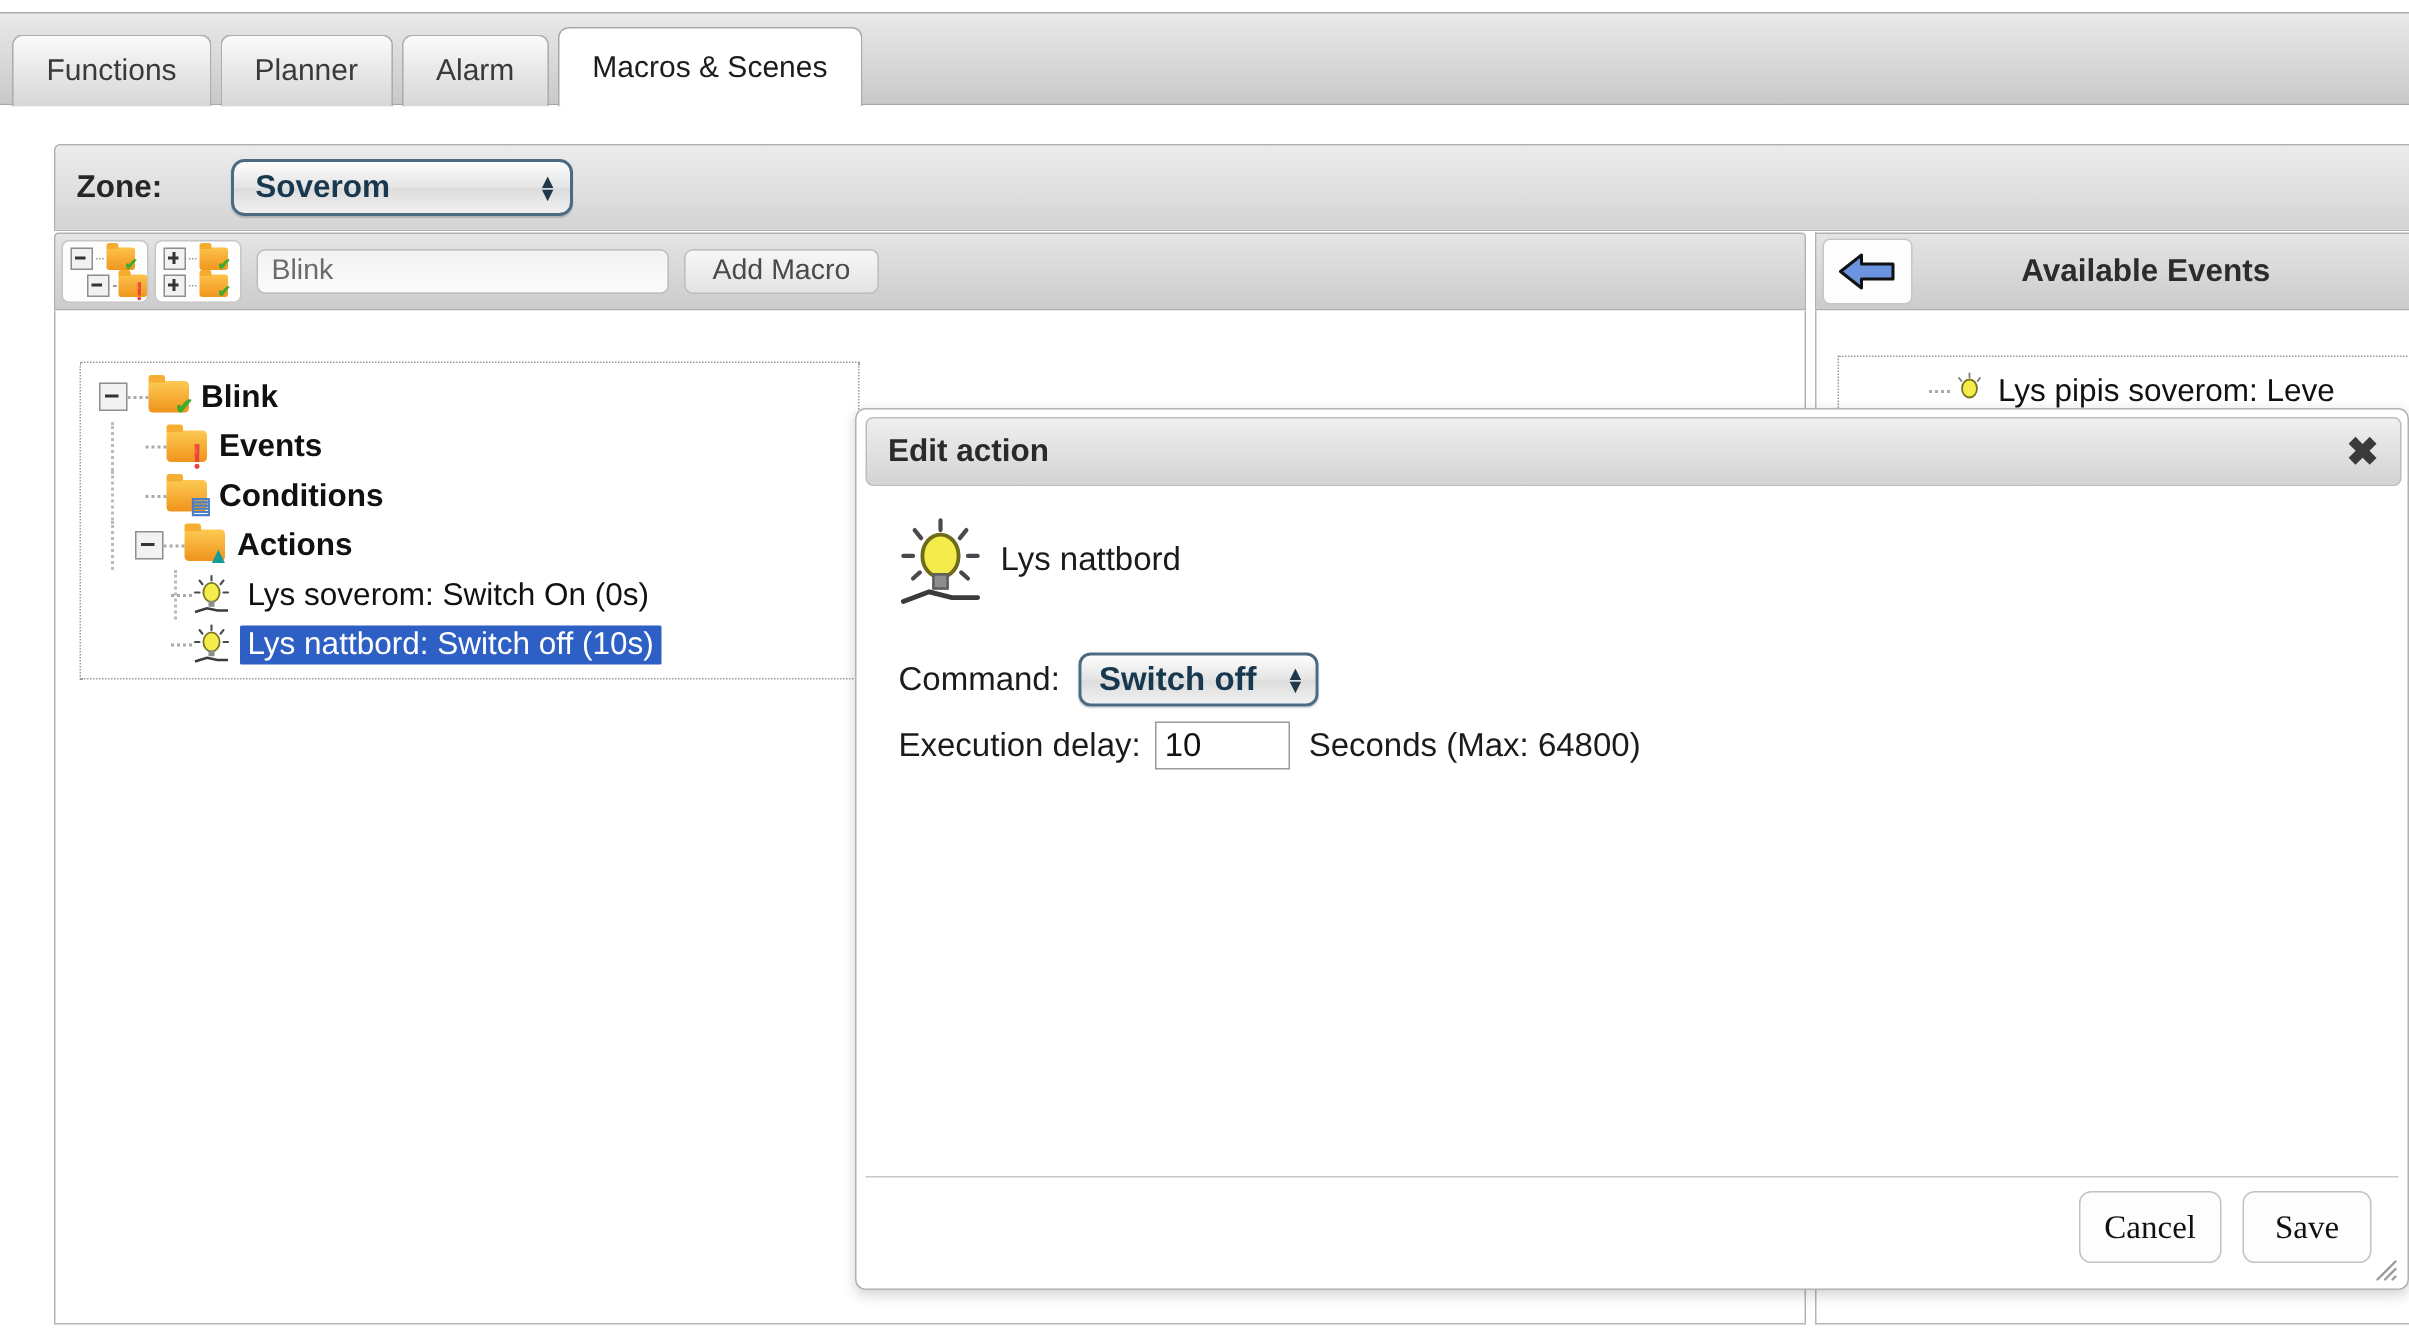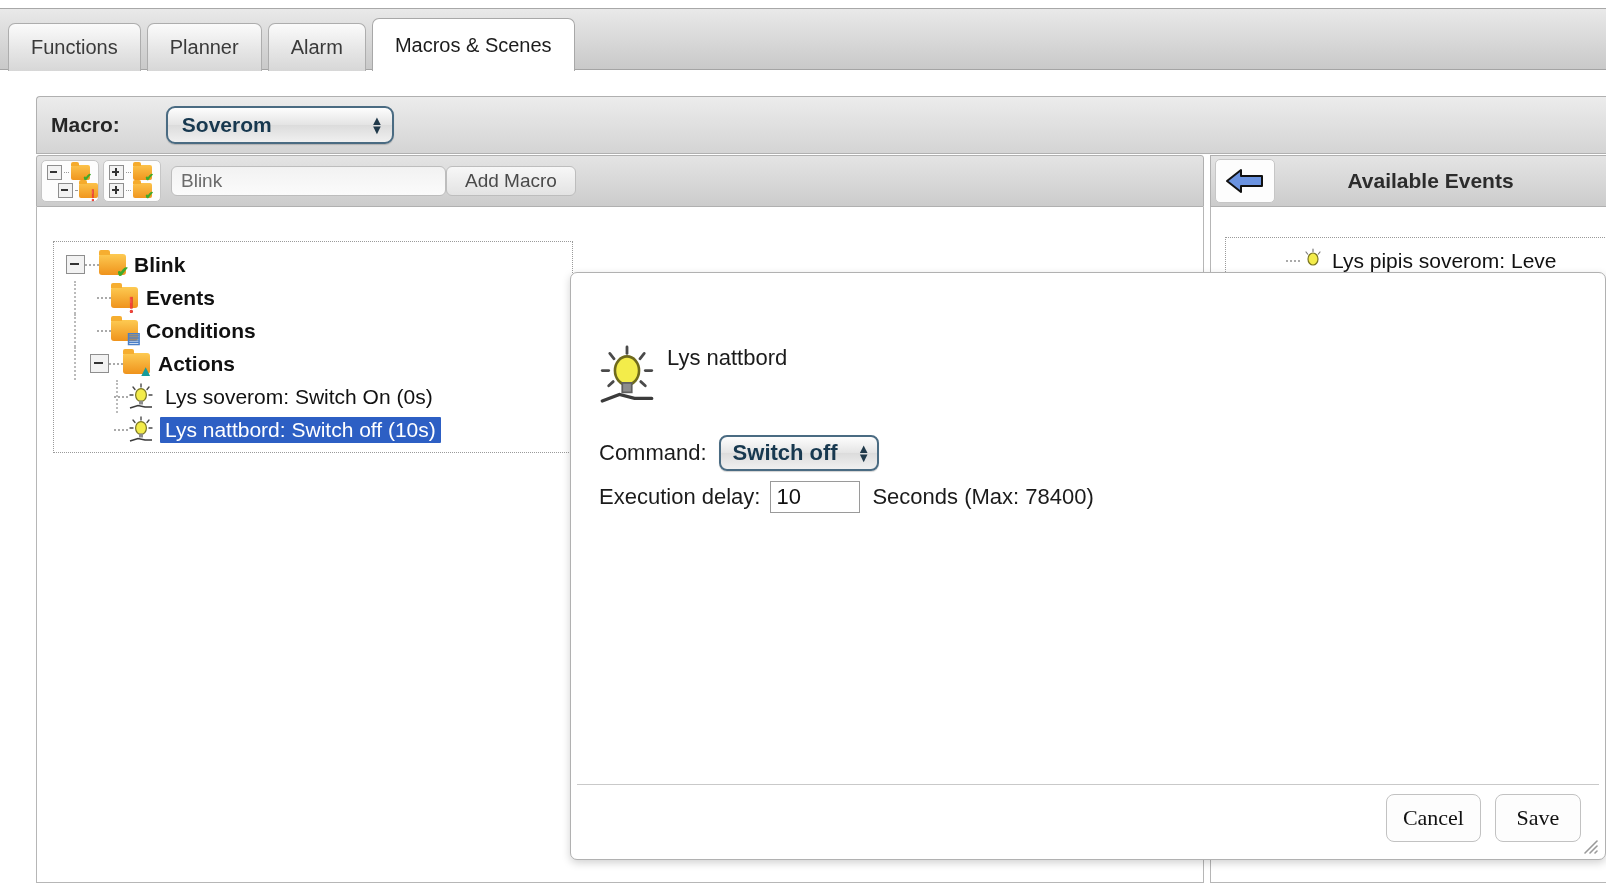--- a/index.html
+++ b/index.html
@@ -191,21 +191,21 @@
     margin-left: 6px;
     border: 1px solid #bdbdbd;
     border-radius: 6px;
     background: linear-gradient(to bottom, #f2f2f2 0%, #fbfbfb 100%);
     font-size: 19px;
     color: #6b6b6b;
     padding: 0 9px;
     font-family: "Liberation Sans", sans-serif;
   }
   #add-macro-btn {
-    margin-left: 0;
+    margin-left: 10px;
     height: 30px;
     padding: 0 18px;
     border: 1px solid #bdbdbd;
     border-radius: 6px;
     background: linear-gradient(to bottom, #f7f7f7 0%, #e3e3e3 100%);
     font-size: 19px;
     color: #4a4a4a;
     cursor: pointer;
     font-family: "Liberation Sans", sans-serif;
   }
@@ -398,21 +398,21 @@
   }
   #dialog-body {
     position: absolute;
     left: 0; top: 56px;
     width: 1036px;
     padding: 8px 28px 0 28px;
     box-sizing: border-box;
   }
   #device-row {
     display: flex;
-    align-items: flex-start;
+    align-items: center;
     margin-top: 8px;
     margin-bottom: 28px;
   }
   #device-name {
     font-size: 22px;
     color: #1b1b1b;
     margin-left: 12px;
     margin-bottom: 6px;
   }
   .form-row {
@@ -485,21 +485,21 @@
     <div class="tab">
         <span>Alarm</span>
       </div>
     <div class="tab active">
         <span>Macros &amp; Scenes</span>
       </div>
   </div>
 </div>
 
 <div id="zonebar">
-  <span id="zone-label">Macro:</span>
+  <span id="zone-label">Zone:</span>
   <div id="zone-select" class="mac-select">
     <span>Soverom</span>
     <span class="updown">
         <span>▲</span>
         <span>▼</span>
       </span>
   </div>
 </div>
 
 <div id="macro-toolbar">
@@ -653,20 +653,24 @@
 s
 
 s
 
 t
 v</div>
 </div>
 
 <div id="dialog">
 
+  <div id="dialog-titlebar">
+    <span id="dialog-title">Edit action</span>
+    <span id="dialog-close">✖</span>
+  </div>
 
   <div id="dialog-body">
 
     <div id="device-row">
       <svg width="56" height="62" viewBox="0 0 26 28">
         <g stroke="#4a4a4a" stroke-width="1.3" stroke-linecap="round">
           <line x1="13" y1="0.5" x2="13" y2="3.5"></line>
             <line x1="5" y1="3.5" x2="7" y2="6"></line>
           <line x1="21" y1="3.5" x2="19" y2="6"></line>
             <line x1="1.5" y1="11.5" x2="4.5" y2="11.5"></line>
@@ -688,21 +692,21 @@
         <span class="updown">
             <span>▲</span>
             <span>▼</span>
           </span>
       </div>
     </div>
 
     <div class="form-row">
       <span>Execution delay:</span>
       <input id="delay-input" type="text" value="10" style="">
-      <span>Seconds (Max: 78400)</span>
+      <span>Seconds (Max: 64800)</span>
     </div>
 
   </div>
 
   <div id="dialog-footer">
     <button class="dlg-btn">Cancel</button>
     <button class="dlg-btn">Save</button>
   </div>
 
   <svg id="resize-grip" viewBox="0 0 18 18">

